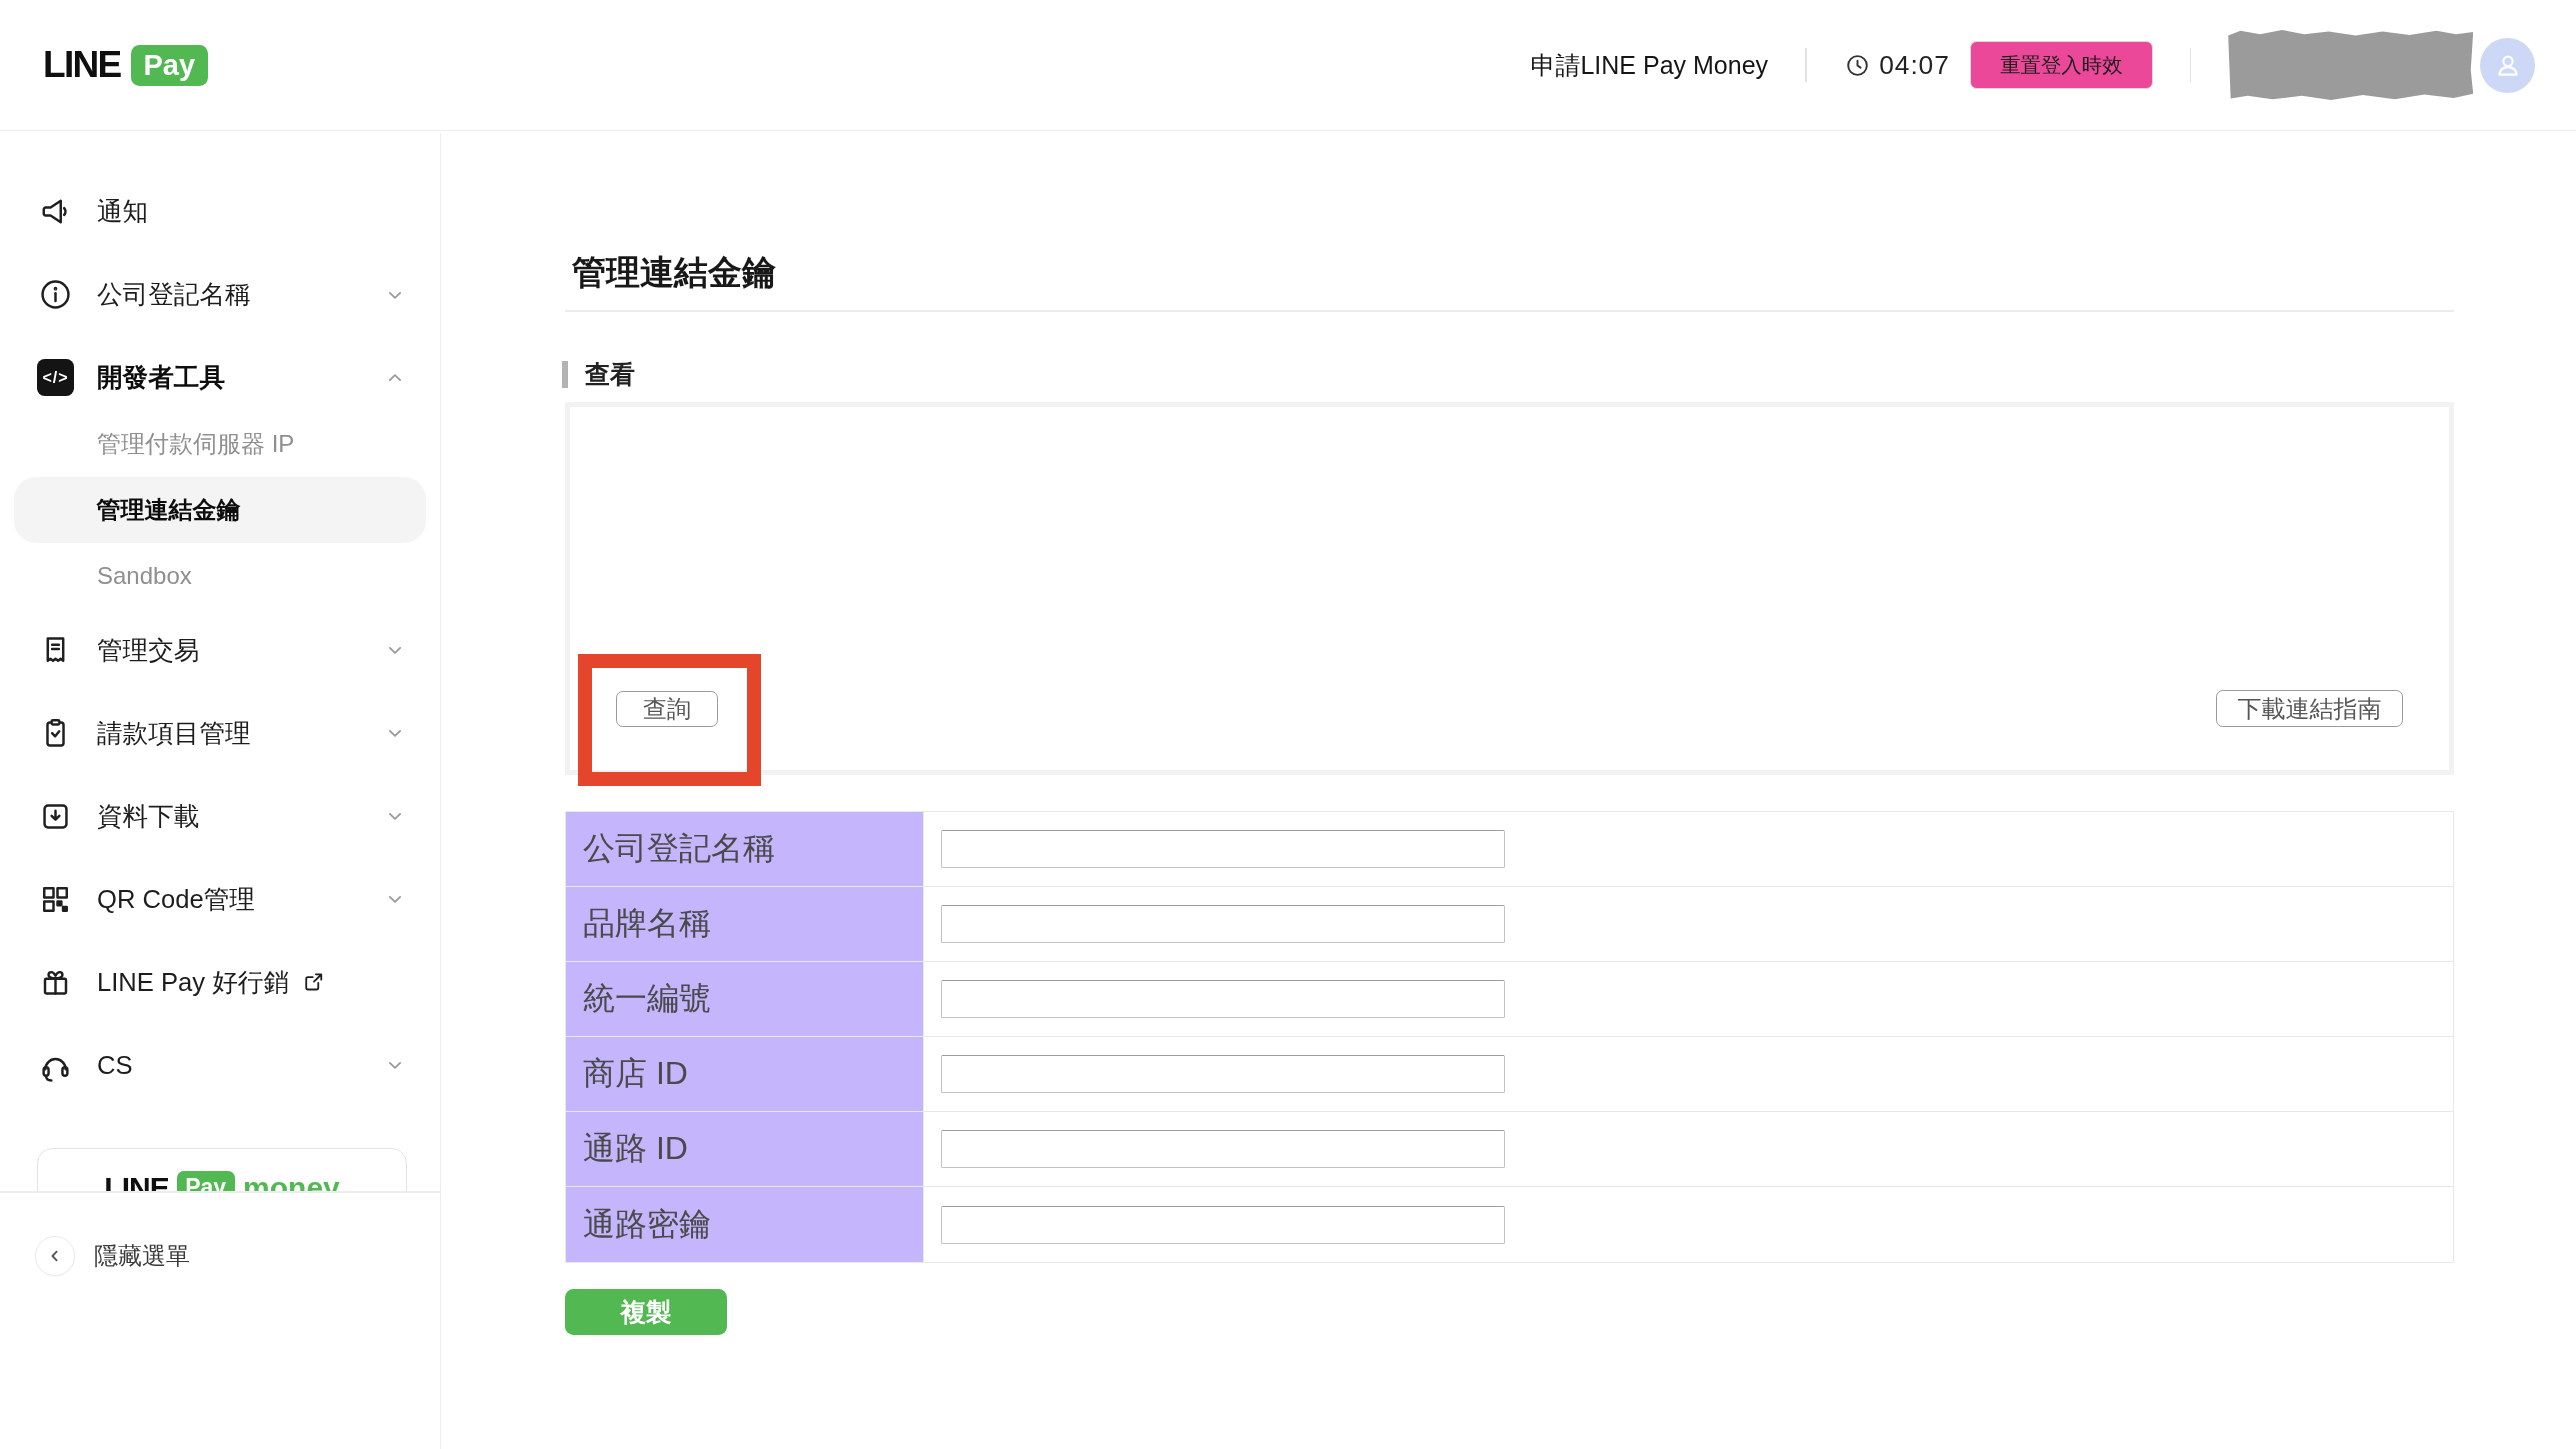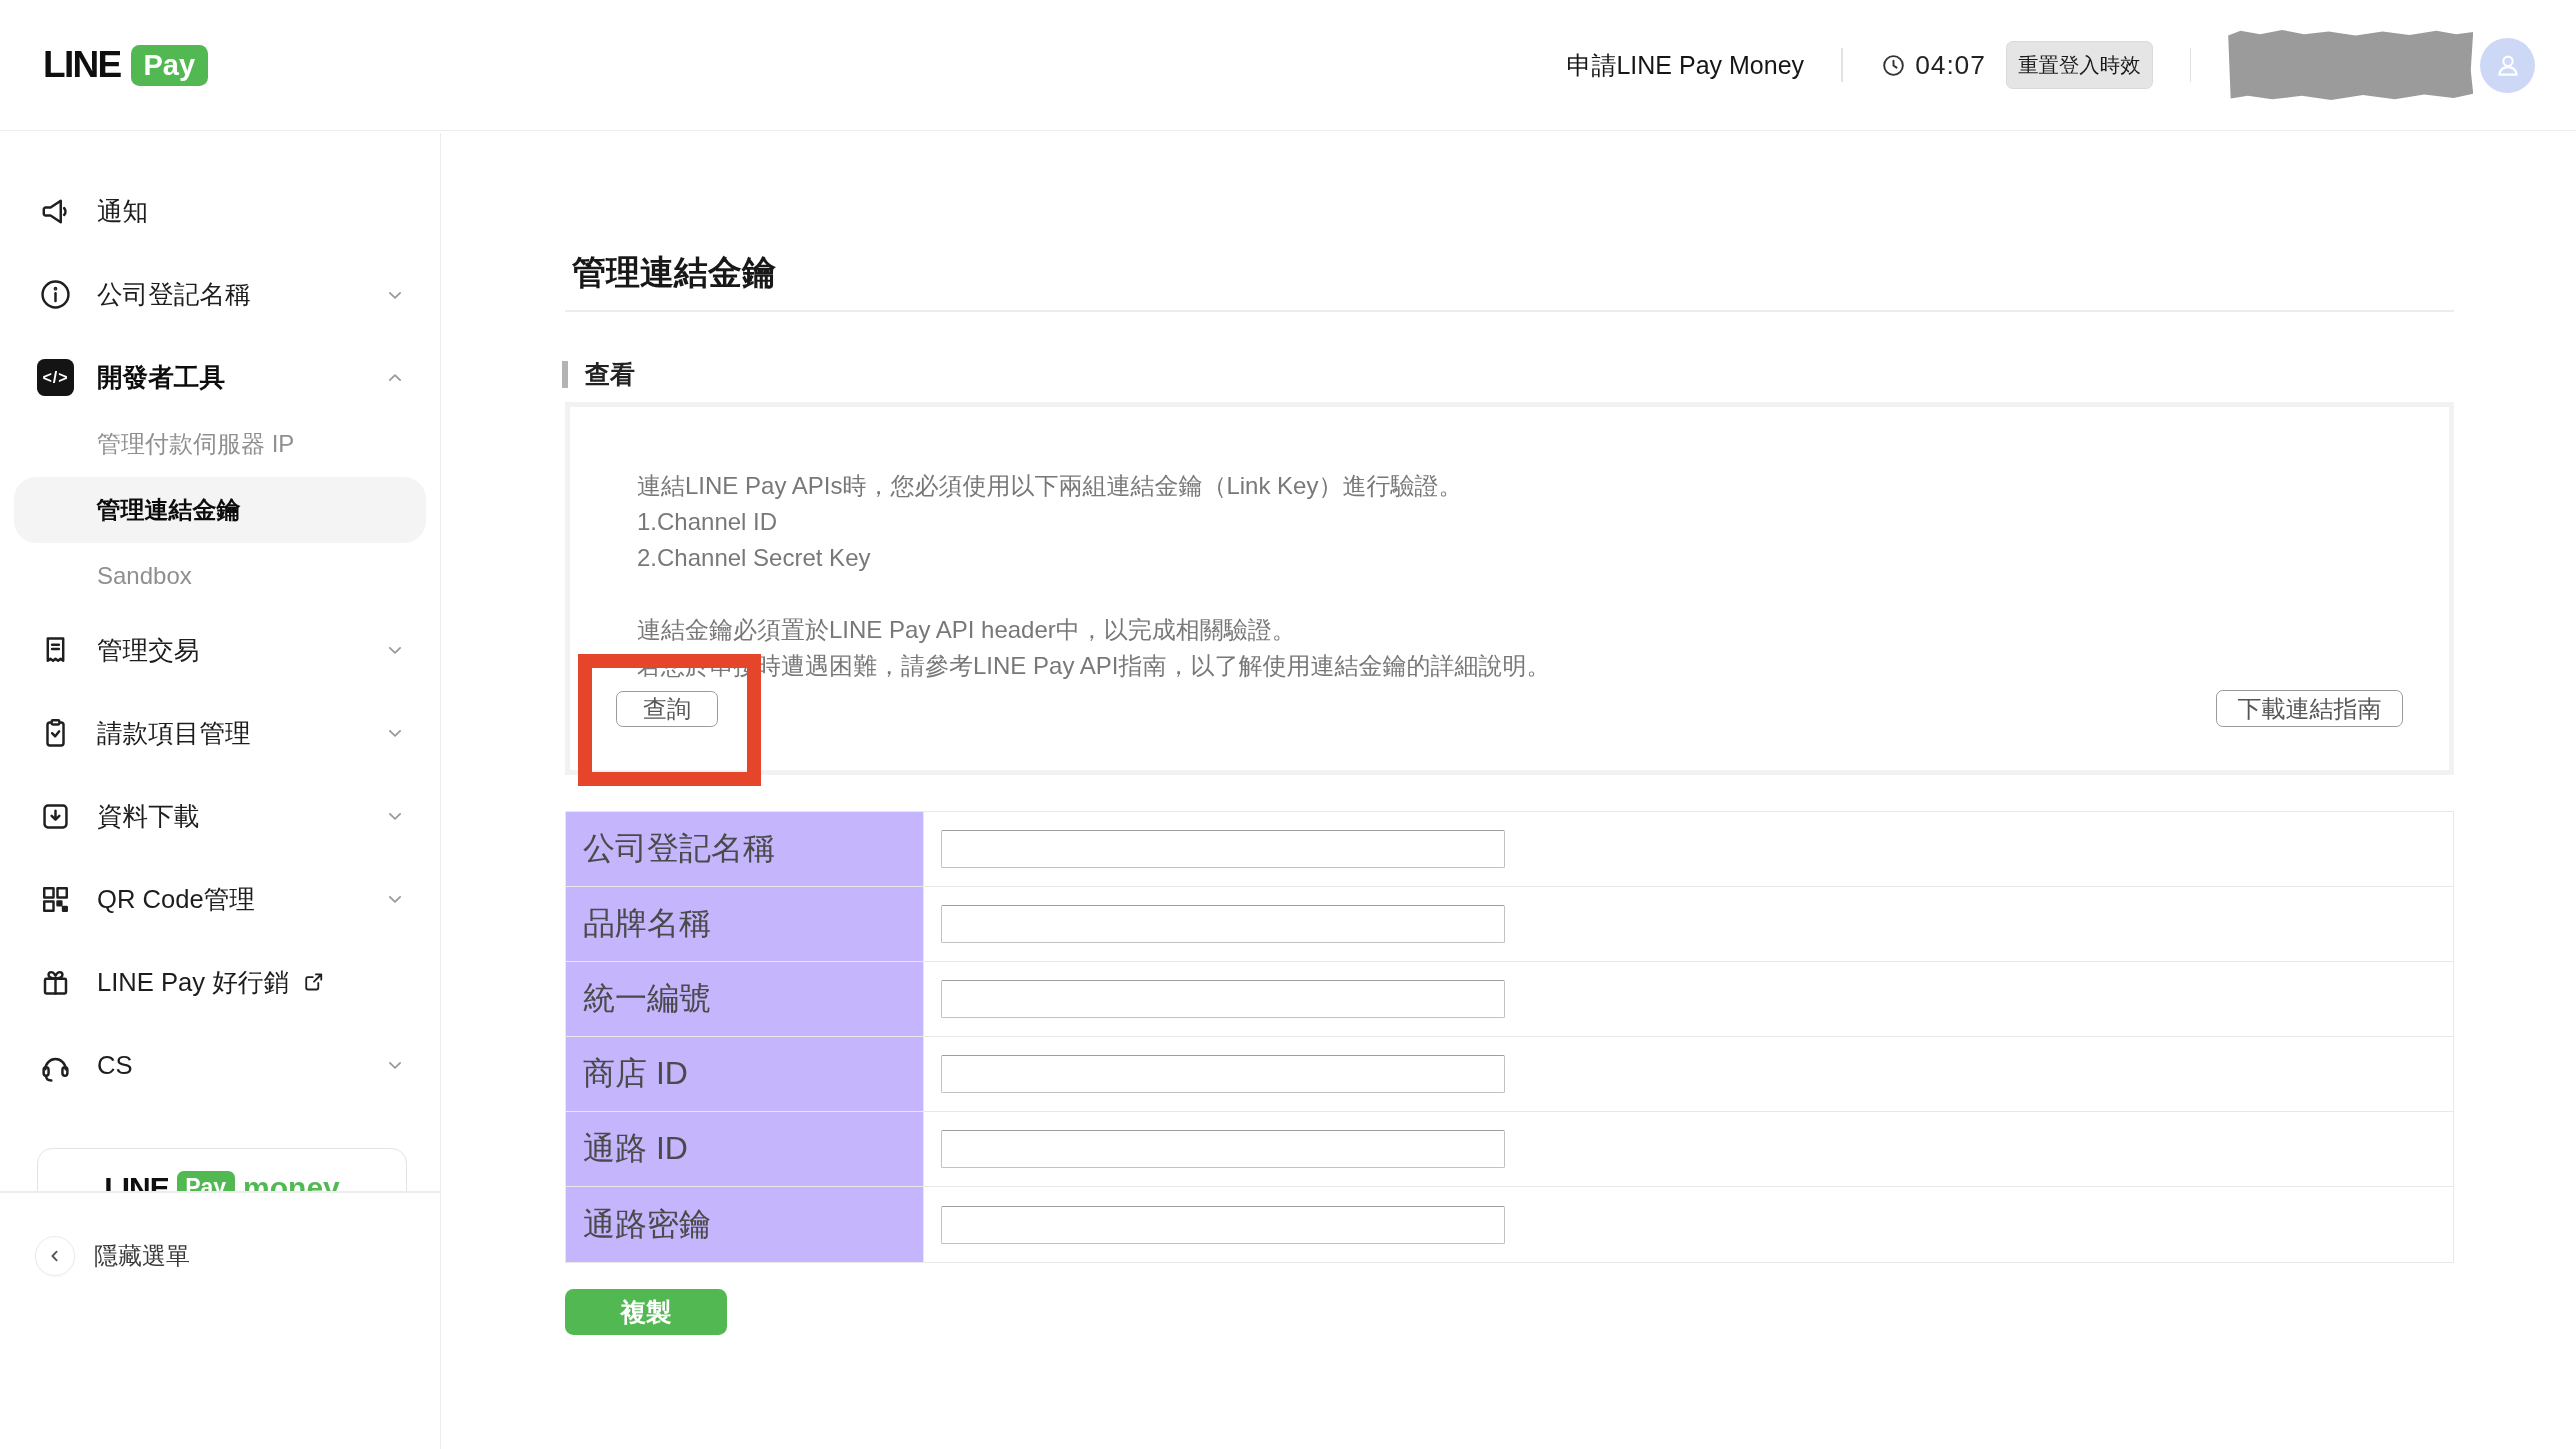--- a/index.html
+++ b/index.html
@@ -23,21 +23,21 @@
     border-bottom:1.7px solid var(--line);display:flex;align-items:center;z-index:10;}
   .logo{display:flex;align-items:center;margin-left:43px;}
   .logo-line{font-size:37px;font-weight:800;letter-spacing:-1.7px;color:#0f0f0f;}
   .logo-pay{margin-left:10.2px;background:var(--green);color:#fff;font-size:29px;font-weight:800;
     height:41px;line-height:41px;padding:0 12.8px;border-radius:8.5px;}
   .header-right{position:absolute;right:41px;top:0;height:100%;display:flex;align-items:center;}
   .apply-text{font-size:25px;color:#161616;}
   .vdiv{width:1.7px;height:34px;background:#e3e3e3;margin:0 37px;}
   .clock-wrap{display:flex;align-items:center;}
   .time-text{font-size:26.4px;color:#222;margin-left:8.5px;letter-spacing:0.9px;}
-  .reset-btn{margin-left:20.4px;height:48px;padding:0 11px;background:#e5e5e5;border:1.7px solid #dadada;
+  .reset-btn{margin-left:20.4px;height:48px;padding:0 29px;background:#ec4899;border:1.7px solid #dadada;
     border-radius:6.8px;font-size:20.4px;color:#1a1a1a;display:flex;align-items:center;cursor:pointer;
     font-family:inherit;}
   .redacted{width:245px;height:70px;background:#9b9b9b;
     clip-path:polygon(0% 8%,5% 1%,13% 6%,22% 0%,31% 6%,41% 2%,52% 8%,63% 2%,74% 7%,85% 1%,93% 6%,100% 3%,99% 57%,100% 91%,92% 97%,80% 92%,68% 99%,55% 93%,42% 100%,30% 94%,18% 99%,8% 94%,1% 98%);}
   .avatar{width:55px;height:55px;border-radius:50%;background:var(--avatar);margin-left:6.8px;
     display:flex;align-items:center;justify-content:center;}
 
   
   .sidebar{position:absolute;top:133px;left:0;width:441px;bottom:0;background:#fff;
     border-right:1.7px solid #ededed;z-index:5;padding-left:16px;}
@@ -289,28 +289,20 @@
 
 <h1 class="page-title">管理連結金鑰</h1>
 <div class="title-rule"></div>
 
 <div class="section-head">
   <span class="section-bar"></span>
   <span class="section-title">查看</span>
 </div>
 
 <div class="info-box">
-  <div class="info-lines" id="info-lines">
-      <div>連結LINE Pay APIs時，您必須使用以下兩組連結金鑰（Link Key）進行驗證。</div>
-      <div>1.Channel ID</div>
-      <div>2.Channel Secret Key</div>
-      <div>&nbsp;</div>
-      <div>連結金鑰必須置於LINE Pay API header中，以完成相關驗證。</div>
-      <div>若您於串接時遭遇困難，請參考LINE Pay API指南，以了解使用連結金鑰的詳細說明。</div>
-    </div>
   <button class="ghost-btn query-btn">查詢</button>
   <button class="ghost-btn download-btn">下載連結指南</button>
 </div>
 
 <div class="red-annotation"></div>
 
 <div class="key-table" id="key-table">
     <div class="t-row">
       <div class="t-label">公司登記名稱</div>
       <div class="t-value">

